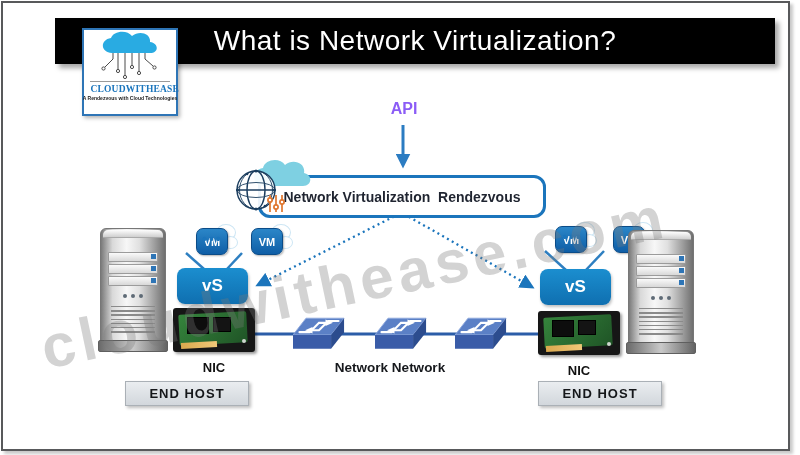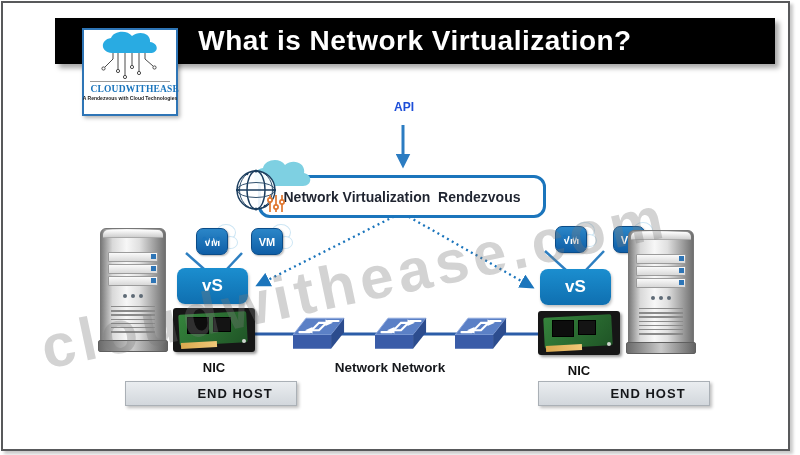--- a/index.html
+++ b/index.html
@@ -4,21 +4,21 @@
 <style>
   html,body{margin:0;padding:0;background:#fff;}
   .canvas{position:relative;width:800px;height:455px;background:#ffffff;overflow:hidden;
           font-family:"Liberation Sans",sans-serif;}
   .frame{position:absolute;left:1px;top:1px;width:785px;height:446px;border:2px solid #58595b;
          box-shadow:3px 3px 3px #c9c9c9;z-index:15;pointer-events:none;}
 
   
   .titlebar{position:absolute;left:55px;top:18px;width:720px;height:46px;background:#000;
             box-shadow:4px 4px 5px rgba(0,0,0,.35);display:flex;align-items:center;justify-content:center;z-index:4;}
-  .title{color:#fff;font-size:28px;font-weight:bold;letter-spacing:.5px;}
+  .title{color:#fff;font-size:28px;font-weight:normal;letter-spacing:.5px;}
 
   
   .logo{position:absolute;left:82px;top:28px;width:92px;height:84px;background:#fff;border:2px solid #2e75b6;
         z-index:6;display:flex;flex-direction:column;align-items:center;box-shadow:2px 2px 4px rgba(0,0,0,.3);}
   .logo svg{display:block;margin-top:1px;}
   .logo-name{color:#1b75bc;font-family:"Liberation Serif",serif;font-weight:bold;font-size:9.5px;
              border-top:1px solid #9a9a9a;padding-top:2px;width:86%;text-align:center;letter-spacing:.2px;}
   .logo-tagline{font-size:5px;font-weight:bold;color:#222;margin-top:1px;white-space:nowrap;}
 
   
@@ -26,21 +26,21 @@
              color:rgba(122,122,122,.33);transform:rotate(-12deg);letter-spacing:5px;white-space:nowrap;
              z-index:9;pointer-events:none;}
 
   
   .wires{position:absolute;left:0;top:0;z-index:2;}
 
   
   .layer{position:absolute;inset:0;z-index:3;}
 
   .api{position:absolute;left:384px;top:100px;width:40px;text-align:center;
-       font-size:12px;font-weight:bold;color:#1d4ed8;}
+       font-size:16px;font-weight:bold;color:#8b5cf6;}
 
   .controller{position:absolute;left:258px;top:175px;width:282px;height:37px;border:3px solid #1b75bc;
               border-radius:12px;background:#fff;display:flex;align-items:center;justify-content:center;}
   .controller-label{font-weight:bold;font-size:14px;color:#1f2430;white-space:pre;}
   .ctrl-icon{position:absolute;left:234px;top:157px;width:85px;height:58px;z-index:4;}
 
   .vm{position:absolute;width:30px;height:25px;background:linear-gradient(180deg,#2b86c8,#0f5ea6);
       border:1px solid #0b4c88;border-radius:7px;color:#fff;font-weight:bold;font-size:11px;
       display:flex;align-items:center;justify-content:center;box-shadow:1px 1px 2px rgba(0,0,0,.3);margin-left:24px;}
   .vm::before{content:"";position:absolute;right:-9px;top:-5px;width:18px;height:15px;background:#fff;
@@ -83,21 +83,21 @@
 
   
   .switch{position:absolute;width:52px;height:34px;}
 
   .underlay{position:absolute;left:310px;top:360px;width:160px;text-align:center;font-weight:bold;
             font-size:13.5px;color:#16181c;}
 
   .endhost{position:absolute;width:122px;height:23px;border:1px solid #aab0b6;
            background:linear-gradient(180deg,#eaedf0,#d2d7dc);box-shadow:2px 2px 3px rgba(0,0,0,.25);
            display:flex;align-items:center;justify-content:center;font-weight:bold;font-size:13px;
-           color:#15171a;letter-spacing:1px;padding-left:48px;}
+           color:#15171a;letter-spacing:1px;}
 </style>
 </head>
 <body>
 
 <div class="canvas">
 
   <svg class="wires" width="800" height="455">
     <defs>
       <marker id="ah" viewBox="0 0 10 10" refX="8" refY="5" markerWidth="6.5" markerHeight="6.5" orient="auto">
         <path d="M0,0 L10,5 L0,10 z" fill="#1b75bc"></path>

